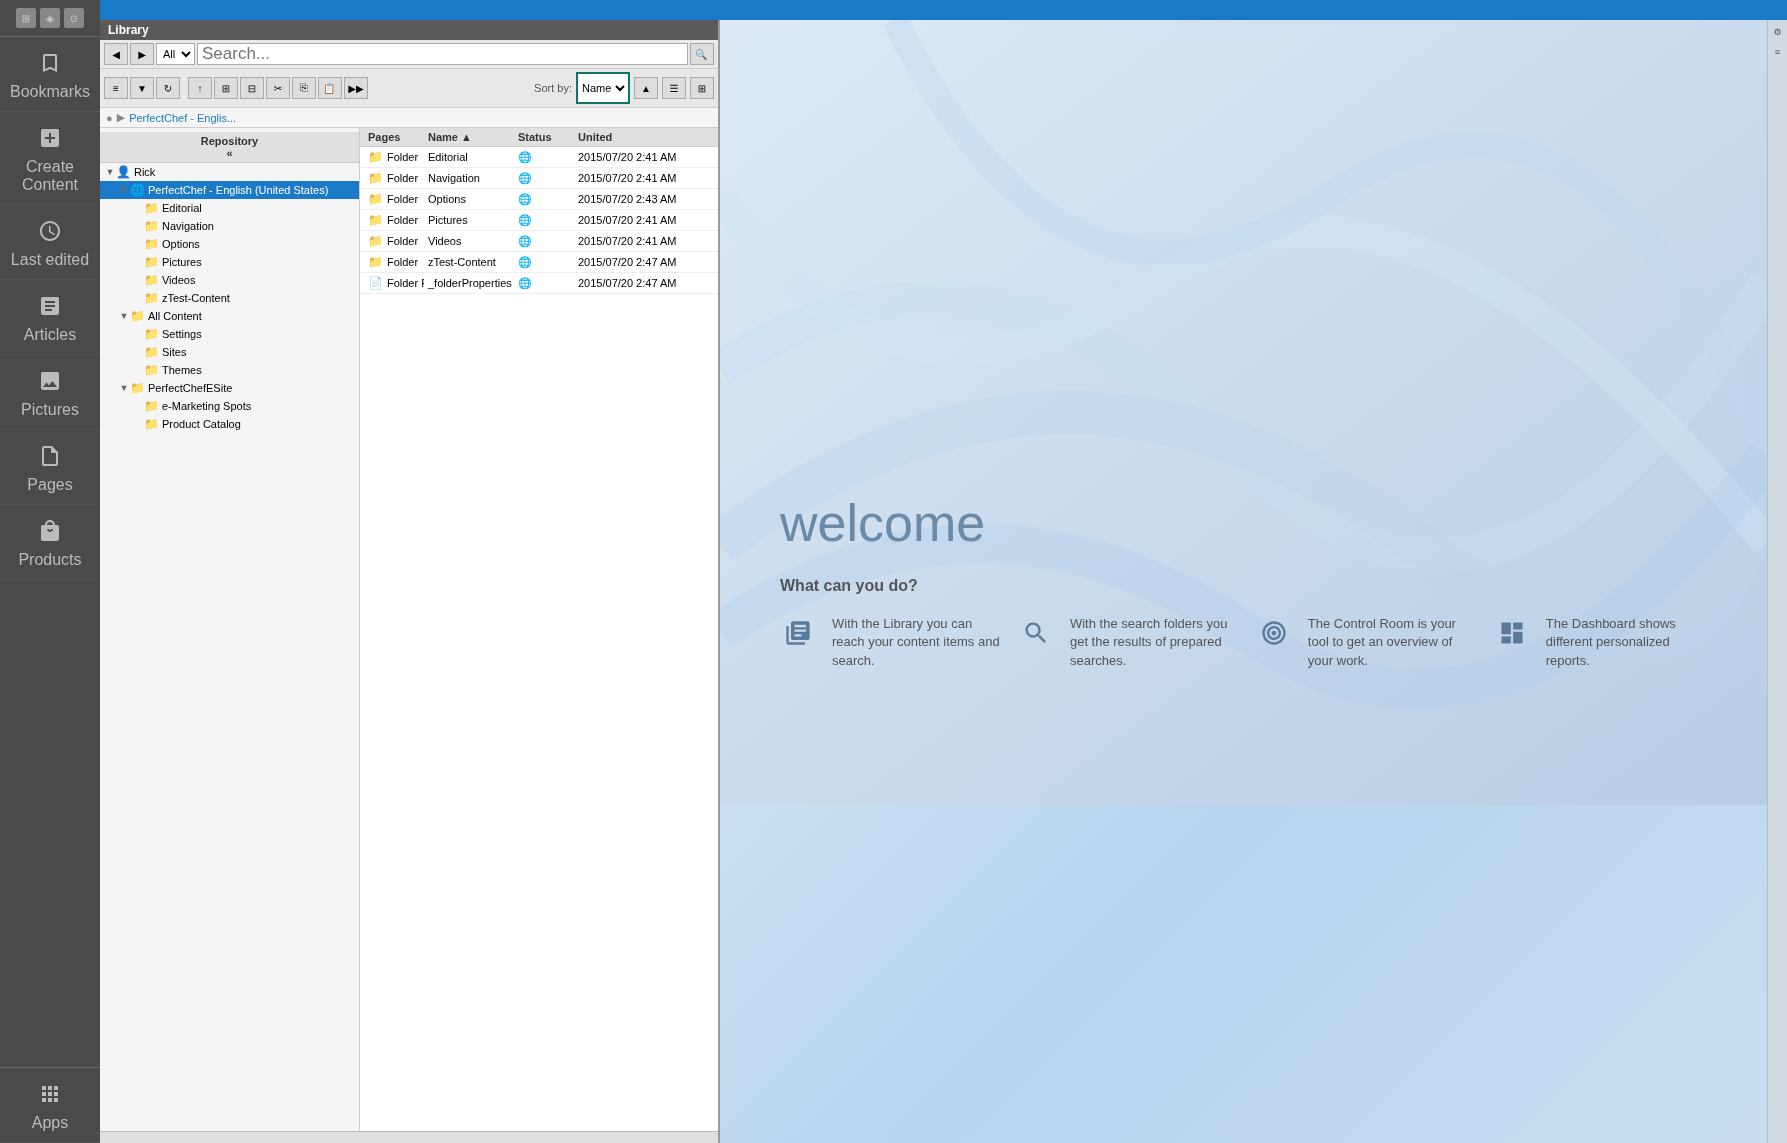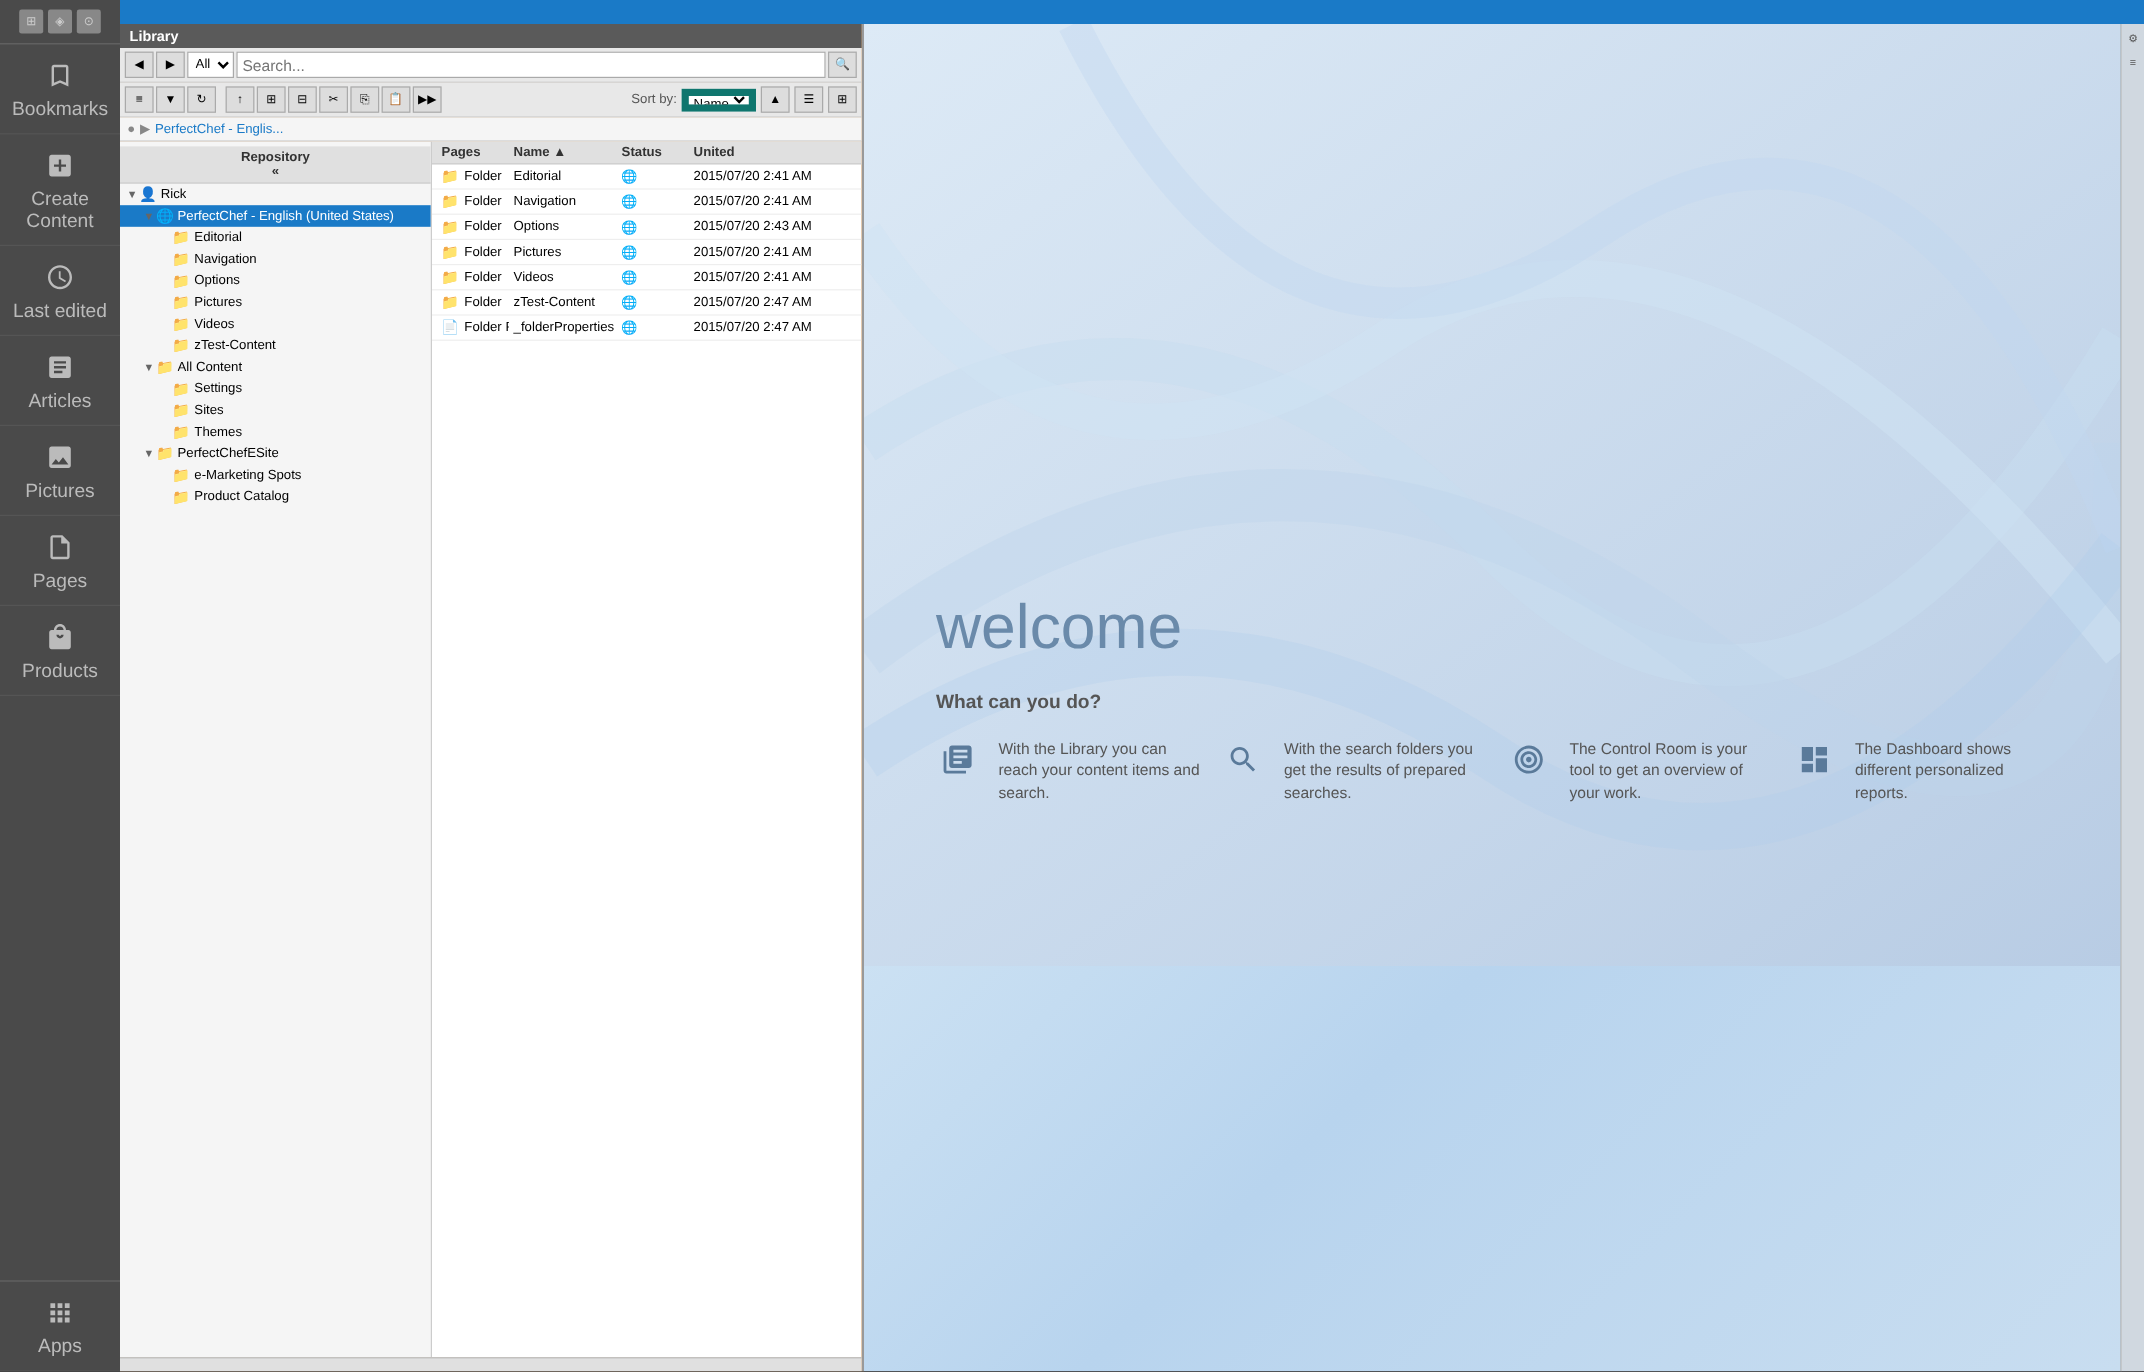--- a/index.html
+++ b/index.html
@@ -66,21 +66,21 @@
     .content-split {
       display: flex;
       flex: 1;
       overflow: hidden;
     }
 
     
     .file-browser {
       width: 620px;
       flex-shrink: 0;
-      background: #fdba74;
+      background: #1d4ed8;
       display: flex;
       flex-direction: column;
       border-right: 2px solid #999;
       justify-content: center;
     }
 
     .library-titlebar {
       background: #5a5a5a;
       color: white;
       padding: 3px 8px;
@@ -106,21 +106,21 @@
       border: 1px solid #aaa;
       background: white;
       padding: 1px 2px;
     }
 
     .search-box {
       flex: 1;
       height: 22px;
       border: 1px solid #aaa;
       padding: 1px 4px;
-      font-size: 13px;
+      font-size: 17px;
     }
 
     .toolbar-btn {
       height: 22px;
       width: 24px;
       background: #ddd;
       border: 1px solid #aaa;
       cursor: pointer;
       display: flex;
       align-items: center;
@@ -350,23 +350,23 @@
       display: flex;
       align-items: center;
       gap: 4px;
       font-size: 11px;
       margin-left: 17px;
     }
 
     .sort-label { color: #555; }
 
     .sort-select {
-      height: 19px;
+      height: 32px;
       font-size: 11px;
-      border: 6px solid #0f766e;
+      border: 2px solid #0f766e;
       background: white;
     }
   </style>
 </head>
 <body>
 
 <div class="left-sidebar">
   <div class="sidebar-top-icons">
     <div class="sidebar-top-icon">⊞</div>
     <div class="sidebar-top-icon">◈</div>

